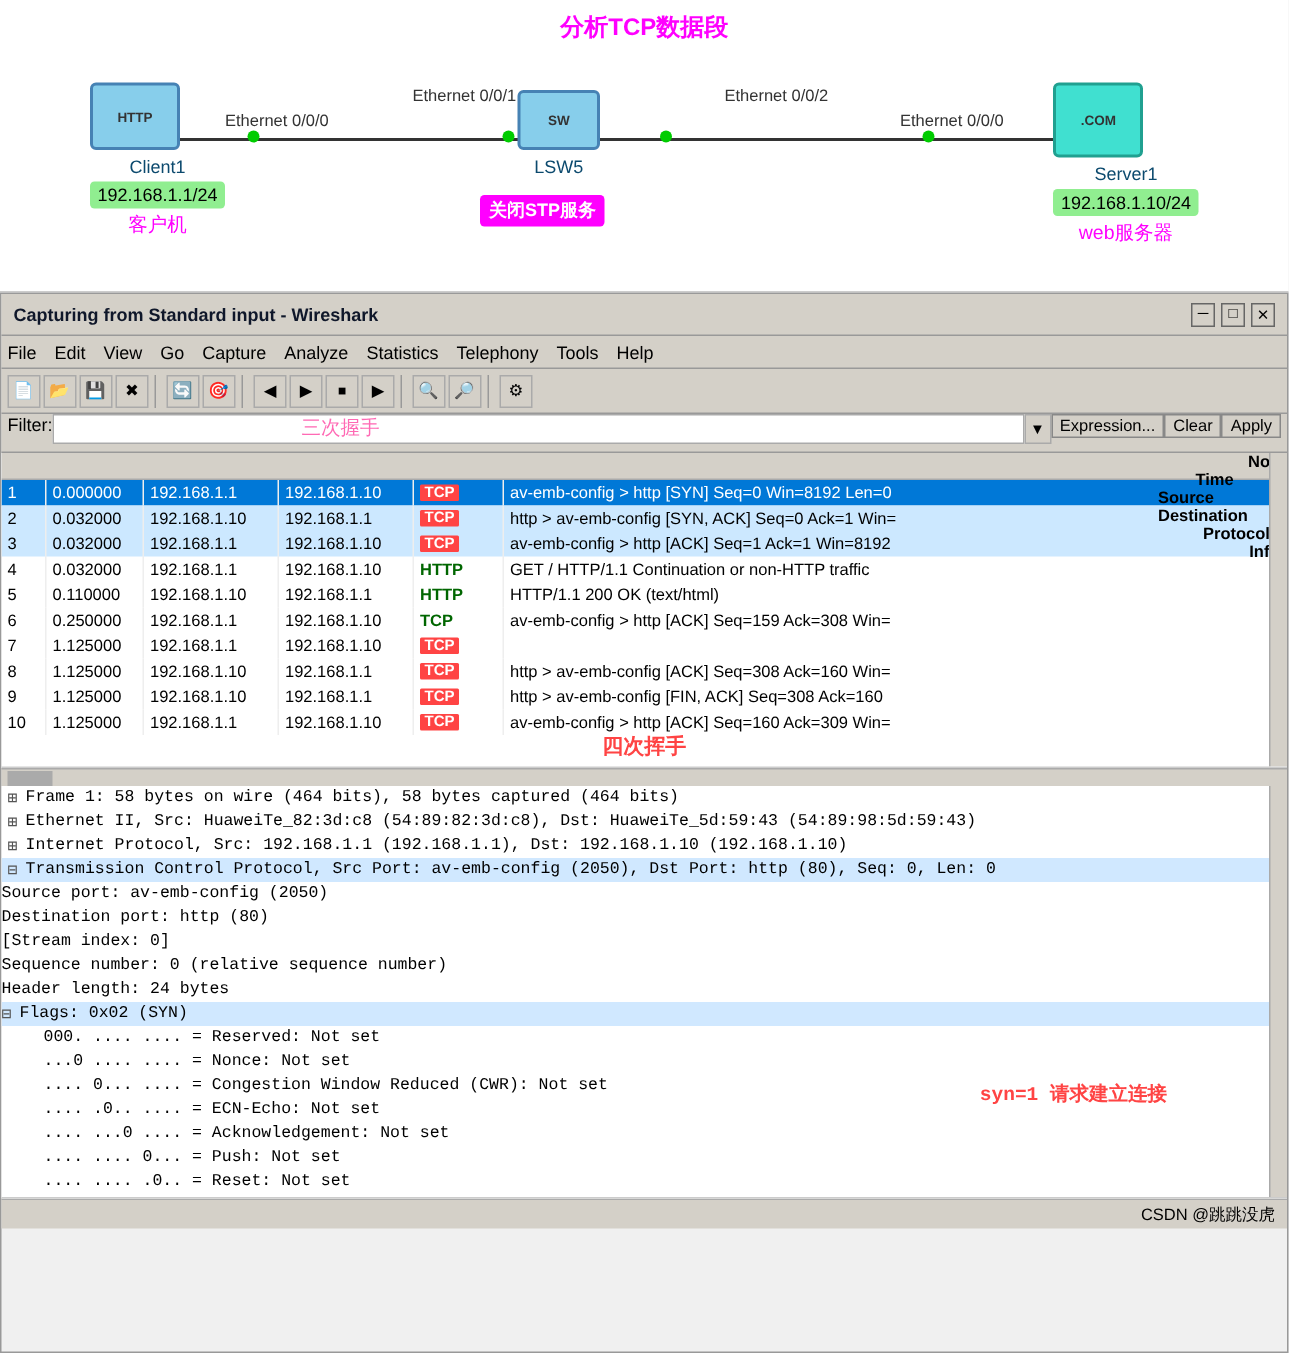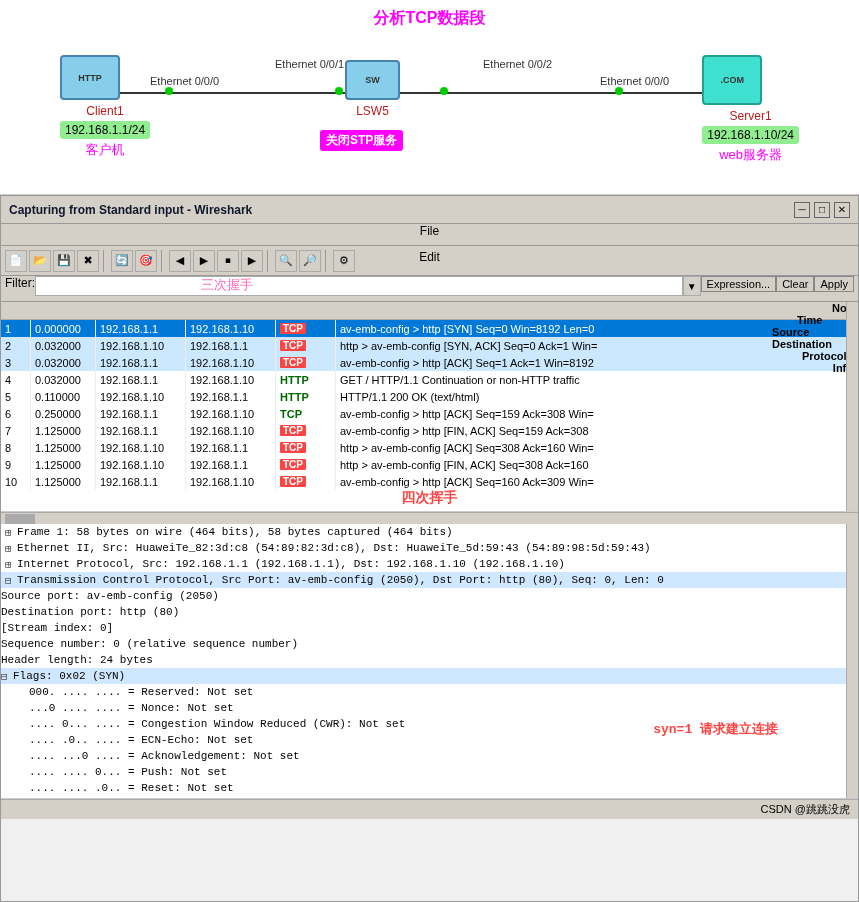--- a/index.html
+++ b/index.html
@@ -78,21 +78,21 @@
     .server-icon::after {
       content: '.COM';
       font-size: 9px;
       font-weight: bold;
       color: #333;
       position: absolute;
       top: 50%; left: 50%;
       transform: translate(-50%,-50%);
     }
 
-    .node-label { font-size: 12px; color: #b91c1c; margin-top: 4px; }
+    .node-label { font-size: 12px; color: #0c4a6e; margin-top: 4px; }
     .ip-label {
       font-size: 12px;
       background: #90ee90;
       padding: 2px 5px;
       border-radius: 3px;
       margin-top: 3px;
     }
     .role-label { font-size: 13px; color: #ff00ff; margin-top: 2px; }
 
     .eth-label {
@@ -151,21 +151,20 @@
 
     .ws-menubar {
       background: #d4d0c8;
       height: 22px;
       display: flex;
       align-items: center;
       padding: 0 4px;
       gap: 12px;
       border-bottom: 1px solid #999;
       font-size: 12px;
-      flex-direction: column;
     }
     .ws-menubar span { cursor: pointer; }
 
     .ws-toolbar {
       background: #d4d0c8;
       height: 30px;
       border-bottom: 1px solid #999;
       display: flex;
       align-items: center;
       padding: 0 4px;
@@ -482,21 +481,20 @@
     </div>
 
     <div class="packet-row">
       <div class="pr-cell col-no">7</div>
       <div class="pr-cell col-time">1.125000</div>
       <div class="pr-cell col-src">192.168.1.1</div>
       <div class="pr-cell col-dst">192.168.1.10</div>
       <div class="pr-cell col-proto">
           <span class="proto-badge">TCP</span>
         </div>
-      <div class="pr-cell col-info">av-emb-config &gt; http [FIN, ACK] Seq=159 Ack=308</div>
     </div>
 
     <div class="packet-row">
       <div class="pr-cell col-no">8</div>
       <div class="pr-cell col-time">1.125000</div>
       <div class="pr-cell col-src">192.168.1.10</div>
       <div class="pr-cell col-dst">192.168.1.1</div>
       <div class="pr-cell col-proto">
           <span class="proto-badge">TCP</span>
         </div>

